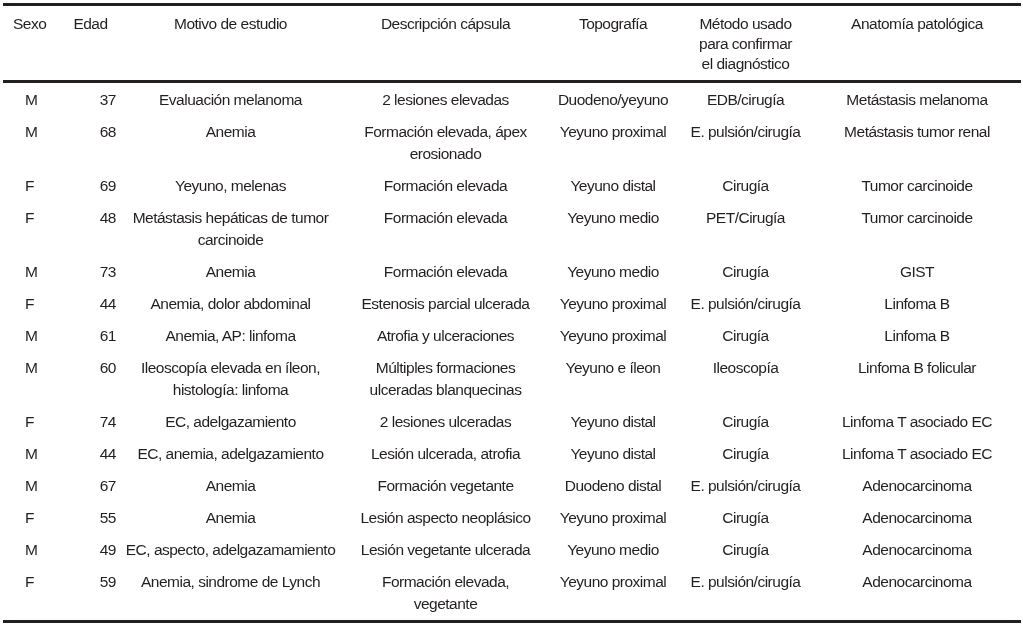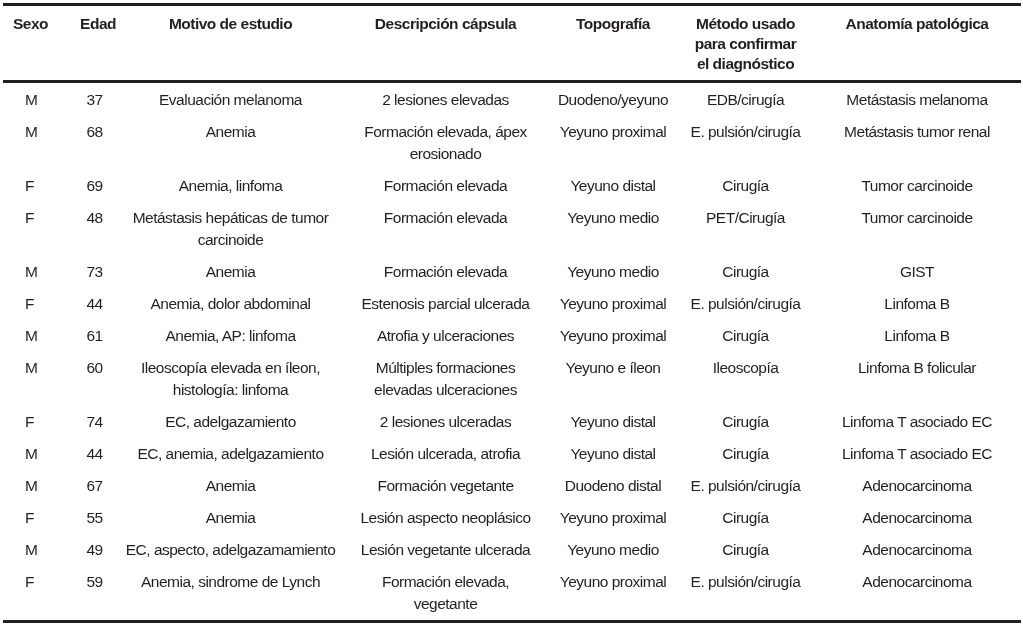--- a/index.html
+++ b/index.html
@@ -28,37 +28,37 @@
     letter-spacing: -0.5px;
   }
   thead tr {
     border-top: 3px solid #231f20;
     border-bottom: 3px solid #231f20;
   }
   tbody tr:last-child {
     border-bottom: 3px solid #231f20;
   }
   th {
-    font-weight: bold;
+    font-weight: normal;
     text-align: center;
     vertical-align: top;
     padding: 8px 2px 6px 2px;
     line-height: 20px;
     font-size: 15.5px;
   }
   td {
     text-align: center;
     vertical-align: top;
     padding: 5px 2px 5px 2px;
     line-height: 22px;
   }
   th.c-sexo { width: 56px; text-align: left; padding-left: 10px; }
-  th.c-edad { width: 50px; text-align: right; }
+  th.c-edad { width: 50px; text-align: center; }
   td.c-sexo { text-align: left; padding-left: 22px; }
-  td.c-edad { text-align: center; padding-left: 10px; }
+  td.c-edad { text-align: right; padding-left: 10px; }
   col.w-sexo { width: 60px; }
   col.w-edad { width: 55px; }
   col.w-motivo { width: 225px; }
   col.w-desc { width: 205px; }
   col.w-topo { width: 130px; }
   col.w-metodo { width: 135px; }
   col.w-anat { width: 208px; }
   tbody tr:first-child td { padding-top: 6px; }
 </style>
 </head>
@@ -115,21 +115,21 @@
             <div>erosionado</div>
           </td>
           <td>Yeyuno proximal</td>
           <td>E. pulsión/cirugía</td>
           <td>Metástasis tumor renal</td>
         </tr>
         <tr>
           <td class="c-sexo">F</td>
           <td class="c-edad">69</td>
           <td>
-            <div>Anemia, linfoma</div>
+            <div>Yeyuno, melenas</div>
           </td>
           <td>
             <div>Formación elevada</div>
           </td>
           <td>Yeyuno distal</td>
           <td>Cirugía</td>
           <td>Tumor carcinoide</td>
         </tr>
         <tr>
           <td class="c-sexo">F</td>
@@ -186,21 +186,21 @@
         </tr>
         <tr>
           <td class="c-sexo">M</td>
           <td class="c-edad">60</td>
           <td>
             <div>Ileoscopía elevada en íleon,</div>
             <div>histología: linfoma</div>
           </td>
           <td>
             <div>Múltiples formaciones</div>
-            <div>elevadas ulceraciones</div>
+            <div>ulceradas blanquecinas</div>
           </td>
           <td>Yeyuno e íleon</td>
           <td>Ileoscopía</td>
           <td>Linfoma B folicular</td>
         </tr>
         <tr>
           <td class="c-sexo">F</td>
           <td class="c-edad">74</td>
           <td>
             <div>EC, adelgazamiento</div>

